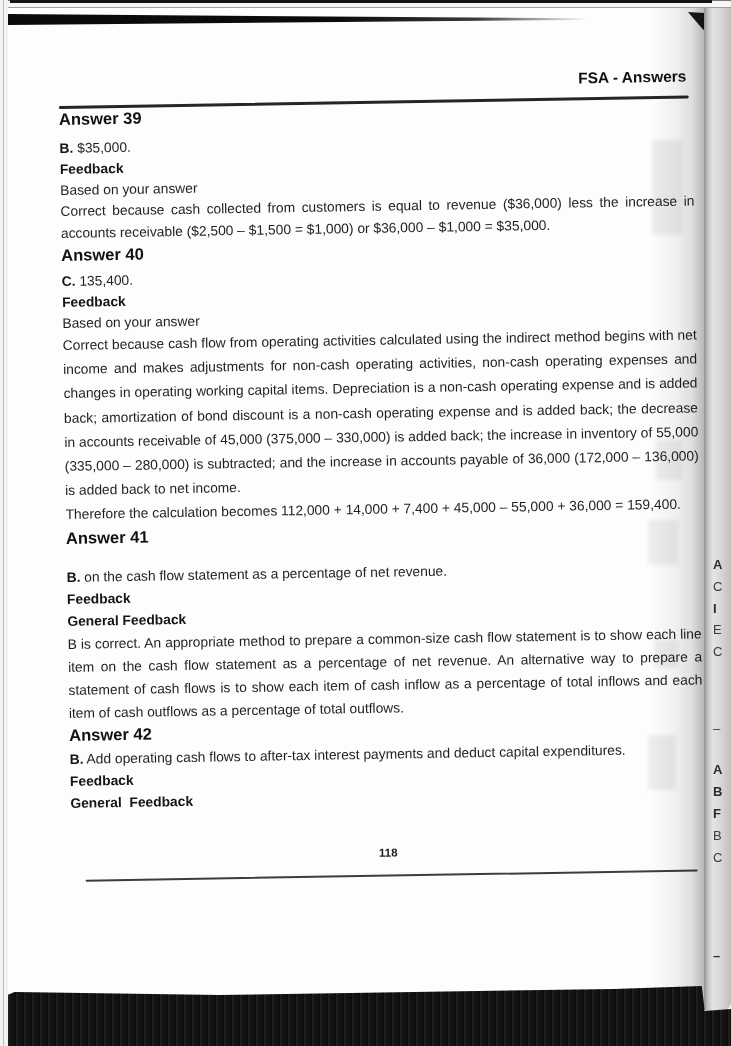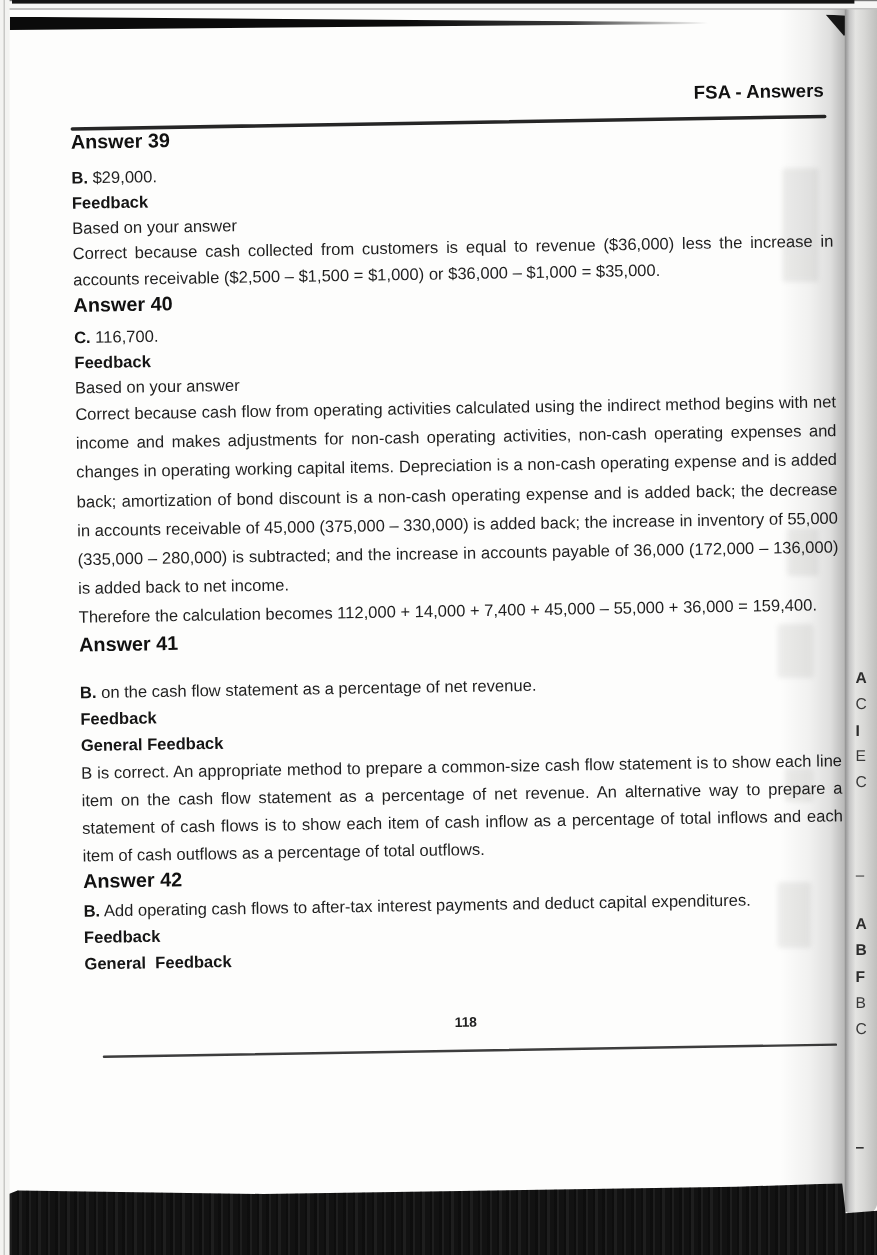--- a/index.html
+++ b/index.html
@@ -68,29 +68,29 @@
   <div class="ghost" style="left:648px;top:520px;width:30px;height:45px;"></div>
   <div class="ghost" style="left:654px;top:640px;width:24px;height:28px;"></div>
   <div class="ghost" style="left:648px;top:735px;width:28px;height:55px;"></div>
 
   <div class="content">
     <div class="hdr-title">FSA - Answers</div>
     <div class="hdr-rule"></div>
 
     <section>
       <h2 class="ans m-a39">Answer 39</h2>
-      <p class="ln first"><span class="bold">B.</span><span> $29,000.</span></p>
+      <p class="ln first"><span class="bold">B.</span><span> $35,000.</span></p>
       <p class="ln bold">Feedback</p>
       <p class="ln">Based on your answer</p>
       <p class="para">Correct because cash collected from customers is equal to revenue ($36,000) less the increase in accounts receivable ($2,500 – $1,500 = $1,000) or $36,000 – $1,000 = $35,000.</p>
     </section>
 
     <section>
       <h2 class="ans m-a40">Answer 40</h2>
-      <p class="ln first6"><span class="bold">C.</span><span> 116,700.</span></p>
+      <p class="ln first6"><span class="bold">C.</span><span> 135,400.</span></p>
       <p class="ln bold">Feedback</p>
       <p class="ln">Based on your answer</p>
       <p class="para24">Correct because cash flow from operating activities calculated using the indirect method begins with net income and makes adjustments for non-cash operating activities, non-cash operating expenses and changes in operating working capital items. Depreciation is a non-cash operating expense and is added back; amortization of bond discount is a non-cash operating expense and is added back; the decrease in accounts receivable of 45,000 (375,000 – 330,000) is added back; the increase in inventory of 55,000 (335,000 – 280,000) is subtracted; and the increase in accounts payable of 36,000 (172,000 – 136,000) is added back to net income.</p>
       <p class="para24">Therefore the calculation becomes 112,000 + 14,000 + 7,400 + 45,000 – 55,000 + 36,000 = 159,400.</p>
     </section>
 
     <section>
       <h2 class="ans m-a41">Answer 41</h2>
       <p class="ln22 gap19"><span class="bold">B.</span><span> on the cash flow statement as a percentage of net revenue.</span></p>
       <p class="ln22 bold">Feedback</p>

